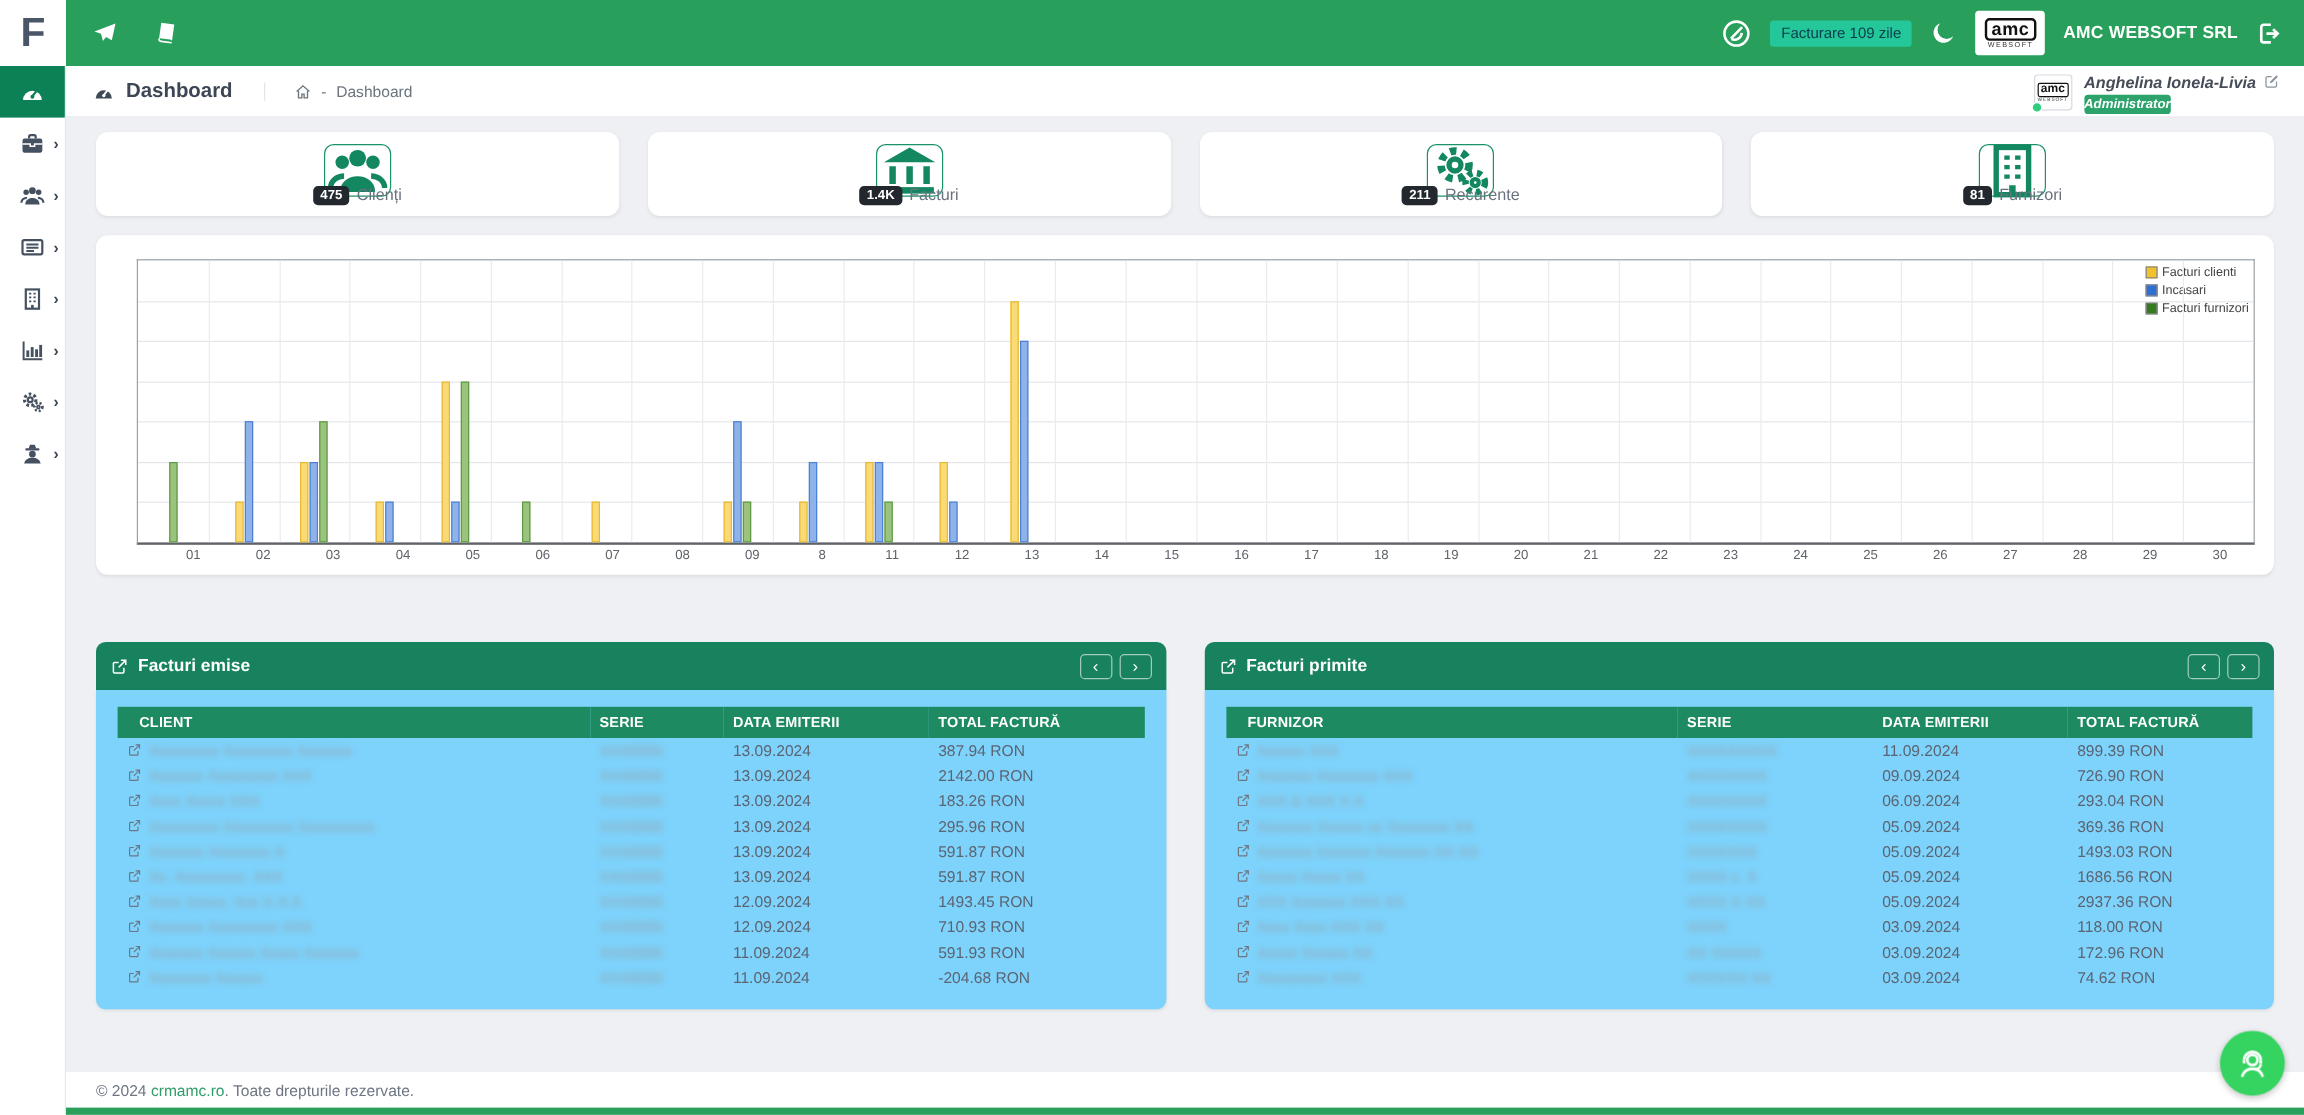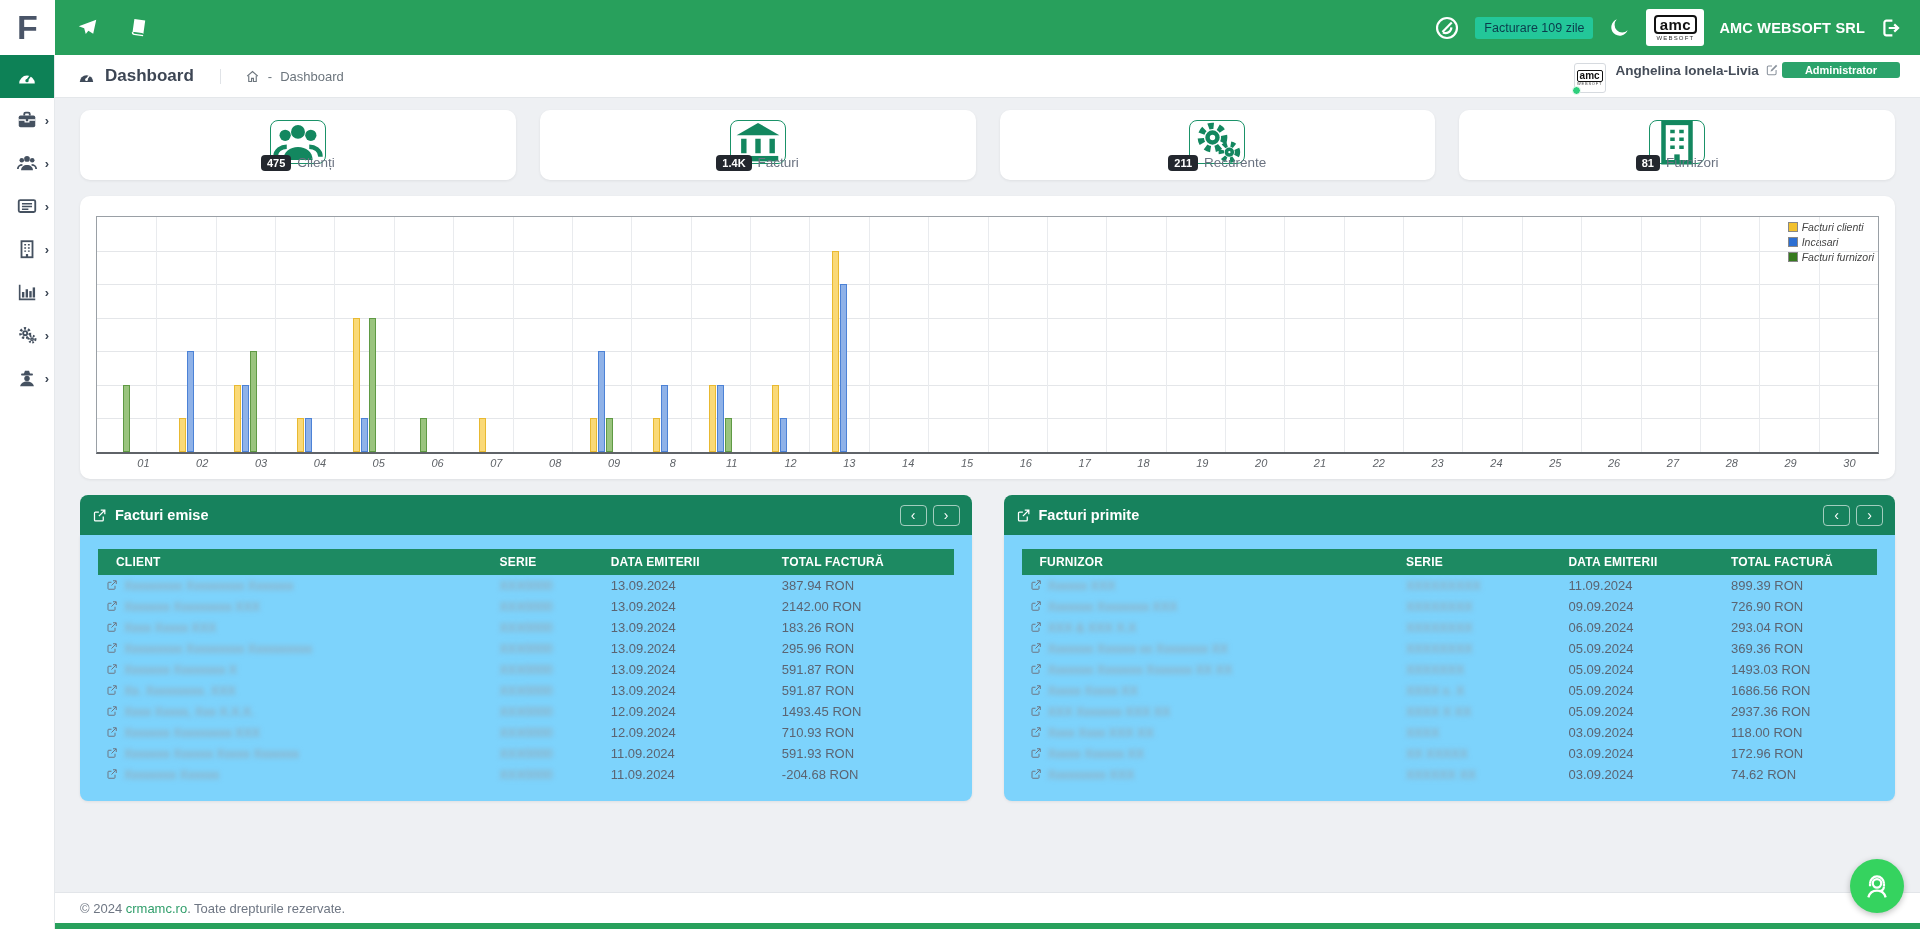--- a/index.html
+++ b/index.html
@@ -28,24 +28,24 @@
   .page-title { display:flex; align-items:center; gap:9px; padding:0 26px 0 22px; color:#3d4654; font-size:17px; font-weight:600; --nb:#fff; }
   .page-title .ic { font-size:19px; color:#3f4a59; }
   .crumbs { display:flex; align-items:center; gap:8px; border-left:1px solid #e0e3e7; padding-left:24px; color:#6c757d; font-size:13px; }
   .crumbs .ic { font-size:15px; color:#6c757d; }
   .user-area { margin-left:auto; display:flex; align-items:flex-start; gap:10px; padding-right:20px; }
   .avatar { width:32px; height:30px; border:1px solid #d6dadf; border-radius:3px; background:#fff; position:relative;
             display:flex; flex-direction:column; align-items:center; justify-content:center; line-height:1; margin-top:4px; }
   .avatar .a1 { font-weight:800; font-size:10px; color:#111; border:1px solid #111; border-radius:2px; padding:0 2px; }
   .avatar .a2 { font-size:4px; color:#444; letter-spacing:.8px; }
   .status-dot { position:absolute; left:-3px; bottom:-3px; width:9px; height:9px; border-radius:50%; background:#2ecf7c; border:1.5px solid #fff; }
-  .user-col { display:flex; gap:3px; padding-top:3px; }
+  .user-col { display:flex; flex-direction:column; gap:3px; padding-top:3px;font-style:italic; }
   .user-name { font-size:13.5px; font-weight:700; color:#454d59; display:flex; align-items:center; gap:6px; }
   .user-name .ic { font-size:14px; color:#8a929c; }
-  .role-badge { align-self:flex-start; background:#2ba36b; color:#fff; font-size:11px; font-weight:600; padding:2px 23px; border-radius:3px; }
+  .role-badge { align-self:flex-start; background:#2ba36b; color:#fff; font-size:11px; font-weight:600; padding:2px 0; border-radius:3px; }
 
   
   .sidebar { position:fixed; top:55px; left:0; bottom:0; width:55px; background:#fff; border-right:1px solid #e6e9ec; z-index:26; }
   .sb-item { height:43px; display:flex; align-items:center; justify-content:center; position:relative; color:#455160; cursor:pointer; }
   .sb-item .ic { font-size:22px; }
   .sb-item.active { background:#0d8156; color:#fff; --nb:#0d8156; }
   .sb-caret { position:absolute; right:5px; top:50%; transform:translateY(-50%); font-size:13px; font-weight:700; color:#3b4654; line-height:1; }
 
   
   .main { position:absolute; top:98px; left:55px; right:0; bottom:37px; padding:12px 25px 0; overflow:hidden; }
@@ -57,35 +57,35 @@
                   color:#13875f; font-size:24px; background:#fff; }
   .card-line { display:flex; align-items:center; gap:6px; margin-top:-9px; position:relative; }
   .card-badge { background:#23272e; color:#fff; font-size:11px; font-weight:700; padding:2px 6px; border-radius:4px; }
   .card-label { font-size:13.5px; color:#6a7280; }
 
   
   .stats-panel { background:#fff; border-radius:10px; box-shadow:0 1px 3px rgba(0,0,0,.07); margin-top:16px; padding:12px 16px 10px; }
   .stats-title { display:flex; align-items:center; gap:7px; color:#3d4654; font-size:15px; }
   .stats-title .ic { font-size:16px; color:#5c6675; }
   .stats-caret { font-size:11px; color:#6b7480; margin-left:2px; }
-  .plot-wrap { position:relative; margin-top:8px;font-style:italic; }
+  .plot-wrap { position:relative; margin-left:18px; margin-top:8px; }
   .plot { height:238px; position:relative; border:1px solid #9aa0a6; border-bottom:2px solid #5f6368; background:#fff; overflow:hidden; }
   .hgrid { position:absolute; left:0; right:0; height:1px; background:#e4e6e9; }
   .vgrid { position:absolute; top:0; bottom:0; width:1px; background:#e9ebee; }
   .bar-group { position:absolute; bottom:0; height:100%; display:flex; align-items:flex-end; justify-content:center; gap:1px; }
   .bar { width:7px; border-style:solid; border-width:1px; }
   .x-labels { display:flex; margin-left:18px; margin-top:3px; }
   .x-labels span { flex:1; text-align:center; font-size:11px; color:#5f6368; }
   .legend { position:absolute; top:4px; right:4px; display:flex; flex-direction:column; gap:3px; }
   .legend-item { display:flex; align-items:center; gap:4px; font-size:10.5px; color:#444; }
   .legend-swatch { width:10px; height:10px; border:1px solid #888; display:inline-block; }
 
   
   .tables { display:flex; gap:32px; margin-top:16px; }
-  .panel { flex:1; }
+  .panel { flex:1;margin-top:40px; }
   .panel-header { height:40px; background:#17825d; border-radius:8px 8px 0 0; display:flex; align-items:center; padding:0 12px; color:#fff; }
   .panel-title { display:flex; align-items:center; gap:8px; font-size:14.5px; font-weight:700; }
   .panel-title .ic { font-size:15px; }
   .pager { margin-left:auto; display:flex; gap:6px; }
   .pg-btn { width:27px; height:21px; border:1px solid rgba(255,255,255,.6); border-radius:4px; background:transparent; color:#fff;
             font-size:14px; line-height:1; display:flex; align-items:center; justify-content:center; cursor:pointer; }
   .panel-body { background:#7dd3fc; border-radius:0 0 8px 8px; padding:14px 18px 16px; box-shadow:0 1px 3px rgba(0,0,0,.07); }
   table { width:100%; border-collapse:collapse; table-layout:fixed; }
   thead th { background:#1d8a62; color:#fff; font-size:12px; text-align:left; font-weight:700; padding:6px 8px; letter-spacing:.2px; }
   thead th:first-child { padding-left:18px; }

